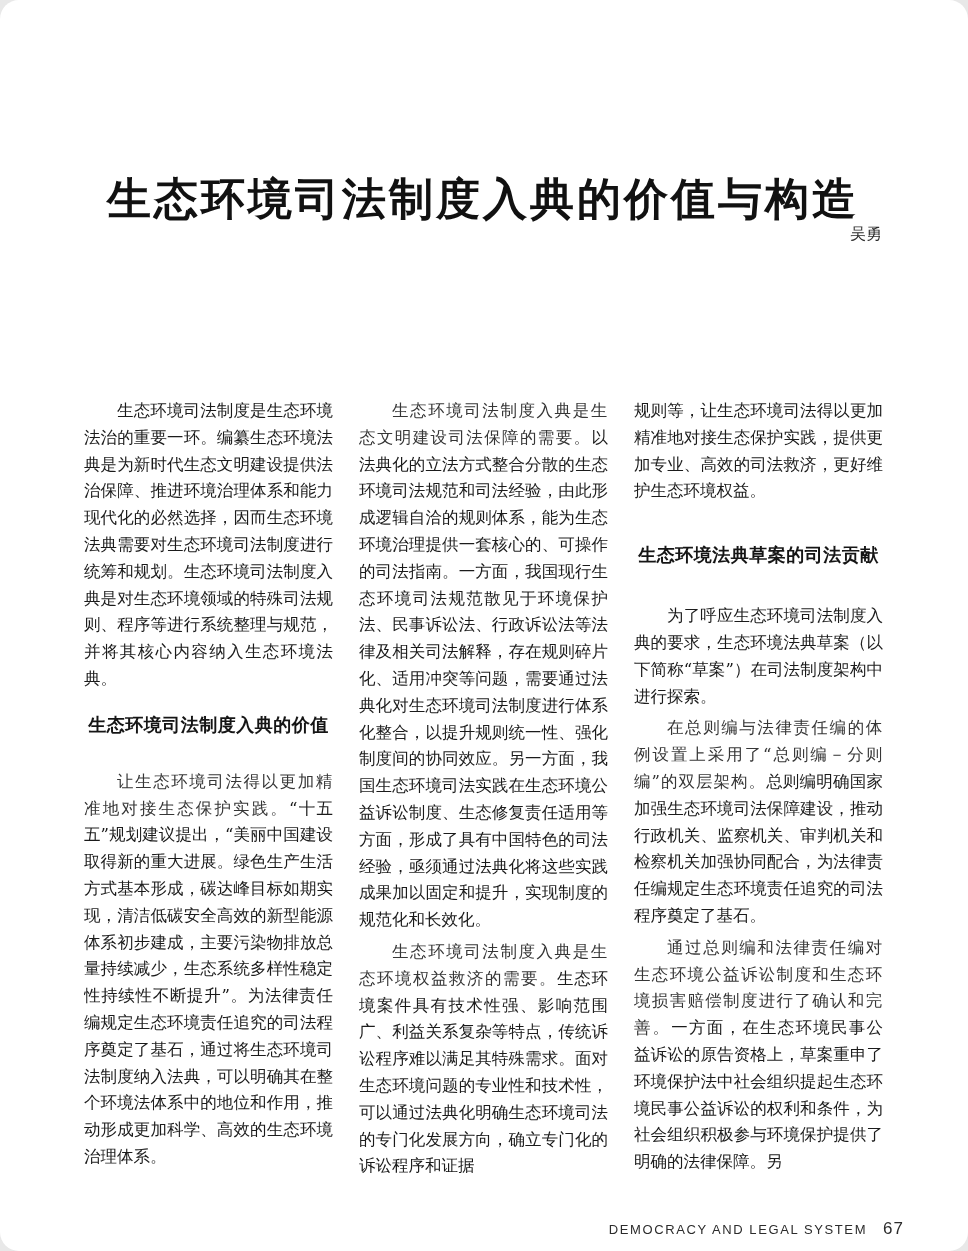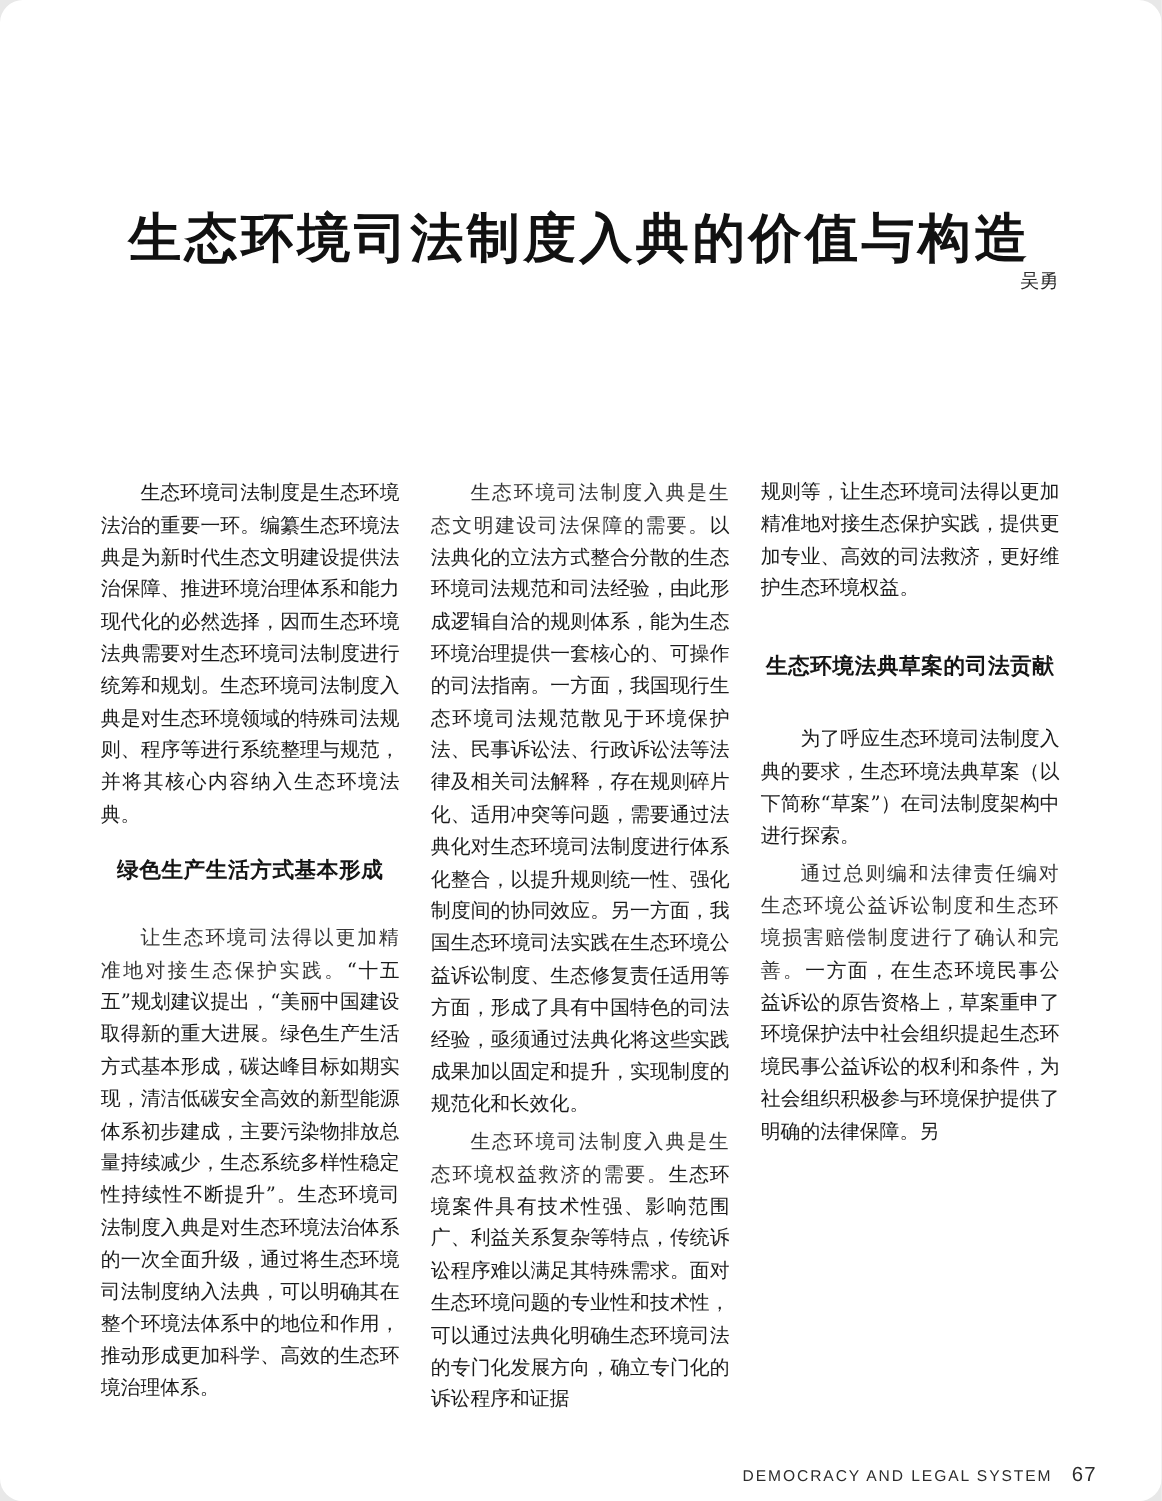--- a/index.html
+++ b/index.html
@@ -55,41 +55,41 @@
     font-family: "DejaVu Serif", "Liberation Serif", serif;
     font-size: 16.5px;
     line-height: 26.8px;
     text-align: justify;
     margin: 0 0 5px 0;
     color: #1b1b1b;
     word-break: break-all;
     overflow-wrap: anywhere;
   }
   .para { text-indent: 2em; }
-  .para-cont { text-indent: 0; font-family: Liberation Mono, monospace; }
+  .para-cont { text-indent: 0; }
   .lead {
     
     color: #363636;
     letter-spacing: 0.8px;
   }
   .col-heading {
     font-family: Liberation Serif, serif;
     font-weight: bold;
     font-size: 18px;
     line-height: 24px;
     text-align: center;
     color: #151515;
     letter-spacing: 0.5px;
   }
   .h-col1 { margin: 20px 0 32px 0; }
   .h-col3 { margin: 38px 0 36px 0; }
   .page-footer {
     position: absolute;
     top: 1183px;
-    right: 54px;
+    right: 64px;
     display: flex;
     align-items: baseline;
     font-family: "Liberation Sans", "DejaVu Sans", sans-serif;
     color: #2c2c2c;
   }
   .journal-name {
     font-size: 13px;
     letter-spacing: 1.6px;
   }
   .page-number {
@@ -106,38 +106,39 @@
 
   <h1 class="article-title">生态环境司法制度入典的价值与构造</h1>
 
   <div class="article-author">吴勇</div>
 
   <div class="columns">
 
     <div class="col">
       <p class="para">生态环境司法制度是生态环境法治的重要一环。编纂生态环境法典是为新时代生态文明建设提供法治保障、推进环境治理体系和能力现代化的必然选择，因而生态环境法典需要对生态环境司法制度进行统筹和规划。生态环境司法制度入典是对生态环境领域的特殊司法规则、程序等进行系统整理与规范，并将其核心内容纳入生态环境法典。</p>
 
-      <div class="col-heading h-col1">绿色生产生活方式基本形成</div>
+      <div class="col-heading h-col1">生态环境司法制度入典的价值</div>
 
-      <p class="para"><span class="lead">让生态环境司法得以更加精准地对接生态保护实践。</span><span>“十五五”规划建议提出，“美丽中国建设取得新的重大进展。绿色生产生活方式基本形成，碳达峰目标如期实现，清洁低碳安全高效的新型能源体系初步建成，主要污染物排放总量持续减少，生态系统多样性稳定性持续性不断提升”。生态环境司法制度入典是对生态环境法治体系的一次全面升级，通过将生态环境司法制度纳入法典，可以明确其在整个环境法体系中的地位和作用，推动形成更加科学、高效的生态环境治理体系。</span></p>
+      <p class="para"><span class="lead">让生态环境司法得以更加精准地对接生态保护实践。</span><span>“十五五”规划建议提出，“美丽中国建设取得新的重大进展。绿色生产生活方式基本形成，碳达峰目标如期实现，清洁低碳安全高效的新型能源体系初步建成，主要污染物排放总量持续减少，生态系统多样性稳定性持续性不断提升”。为法律责任编规定生态环境责任追究的司法程序奠定了基石，通过将生态环境司法制度纳入法典，可以明确其在整个环境法体系中的地位和作用，推动形成更加科学、高效的生态环境治理体系。</span></p>
     </div>
 
     <div class="col">
       <p class="para"><span class="lead">生态环境司法制度入典是生态文明建设司法保障的需要。</span><span>以法典化的立法方式整合分散的生态环境司法规范和司法经验，由此形成逻辑自洽的规则体系，能为生态环境治理提供一套核心的、可操作的司法指南。一方面，我国现行生态环境司法规范散见于环境保护法、民事诉讼法、行政诉讼法等法律及相关司法解释，存在规则碎片化、适用冲突等问题，需要通过法典化对生态环境司法制度进行体系化整合，以提升规则统一性、强化制度间的协同效应。另一方面，我国生态环境司法实践在生态环境公益诉讼制度、生态修复责任适用等方面，形成了具有中国特色的司法经验，亟须通过法典化将这些实践成果加以固定和提升，实现制度的规范化和长效化。</span></p>
 
       <p class="para"><span class="lead">生态环境司法制度入典是生态环境权益救济的需要。</span><span>生态环境案件具有技术性强、影响范围广、利益关系复杂等特点，传统诉讼程序难以满足其特殊需求。面对生态环境问题的专业性和技术性，可以通过法典化明确生态环境司法的专门化发展方向，确立专门化的诉讼程序和证据</span></p>
     </div>
 
     <div class="col">
       <p class="para-cont">规则等，让生态环境司法得以更加精准地对接生态保护实践，提供更加专业、高效的司法救济，更好维护生态环境权益。</p>
 
       <div class="col-heading h-col3">生态环境法典草案的司法贡献</div>
 
       <p class="para">为了呼应生态环境司法制度入典的要求，生态环境法典草案（以下简称“草案”）在司法制度架构中进行探索。</p>
 
+      <p class="para"><span class="lead">在总则编与法律责任编的体例设置上采用了“总则编－分则编”的双层架构。</span><span>总则编明确国家加强生态环境司法保障建设，推动行政机关、监察机关、审判机关和检察机关加强协同配合，为法律责任编规定生态环境责任追究的司法程序奠定了基石。</span></p>
 
       <p class="para"><span class="lead">通过总则编和法律责任编对生态环境公益诉讼制度和生态环境损害赔偿制度进行了确认和完善。</span><span>一方面，在生态环境民事公益诉讼的原告资格上，草案重申了环境保护法中社会组织提起生态环境民事公益诉讼的权利和条件，为社会组织积极参与环境保护提供了明确的法律保障。另</span></p>
     </div>
 
   </div>
 
   <div class="page-footer">
     <span class="journal-name">DEMOCRACY AND LEGAL SYSTEM</span>
     <span class="page-number">67</span>
   </div>

